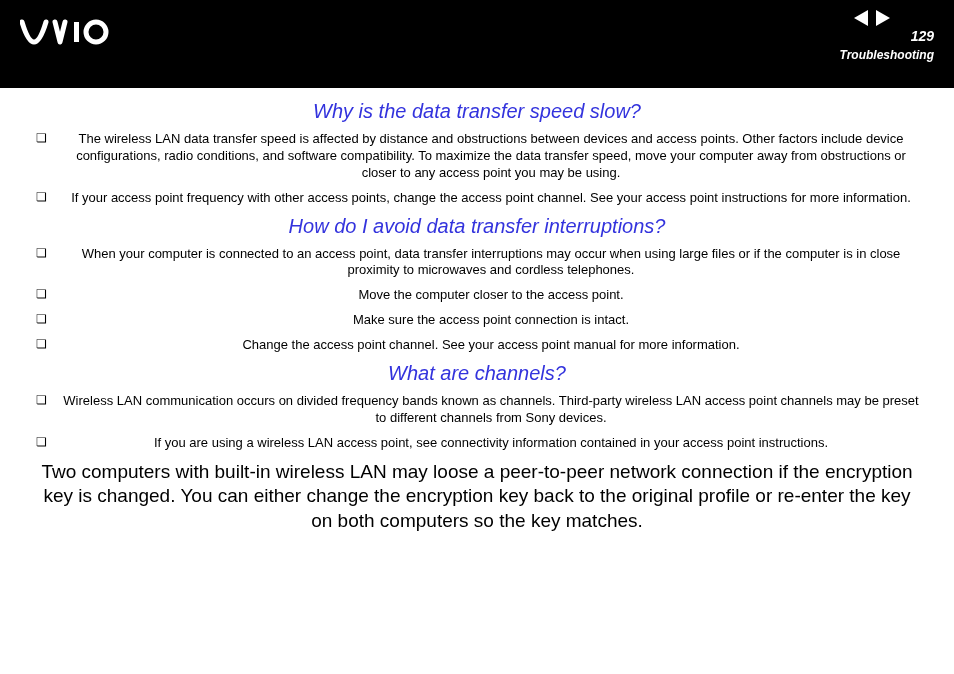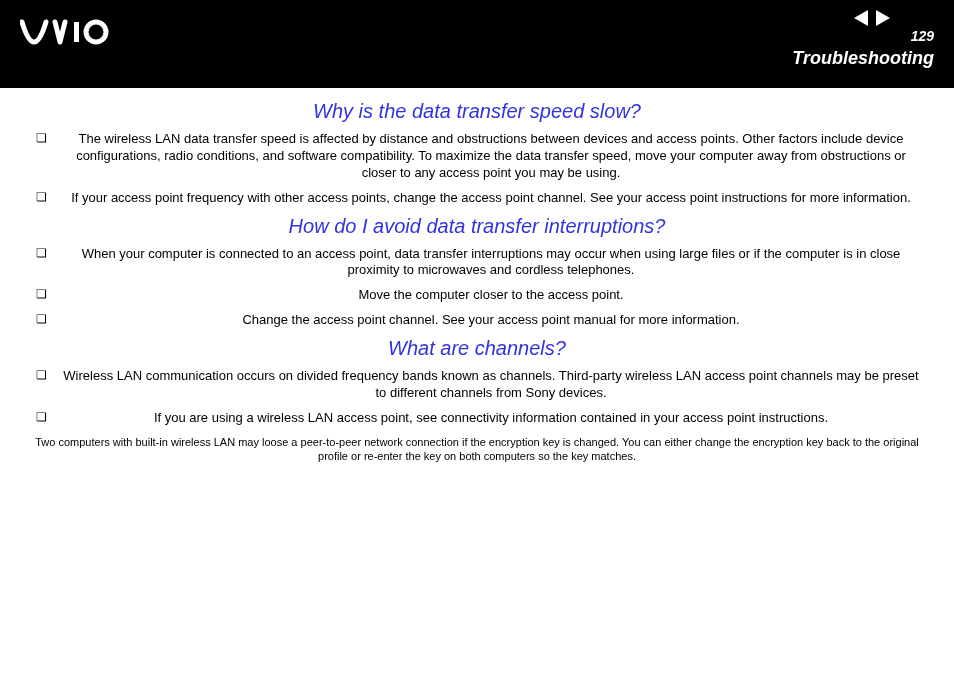--- a/index.html
+++ b/index.html
@@ -45,21 +45,21 @@
     font-style: italic;
     font-weight: bold;
     font-size: 14px;
   }
   .section-name {
     position: absolute;
     right: 20px;
     top: 48px;
     font-style: italic;
     font-weight: bold;
-    font-size: 18px;
+    font-size: 12px;
   }
   .content {
     padding: 12px 34px 0 34px;
     text-align: center;
   }
   .question {
     color: #3333dd;
     font-style: italic;
     font-size: 20px;
     margin-bottom: 8px;
@@ -81,21 +81,21 @@
   }
   .bullets li::before {
     content: "❏";
     position: absolute;
     left: 2px;
     top: 0;
     font-size: 12px;
     color: #000;
   }
   .para {
-    font-size: 11px;
+    font-size: 19px;
     line-height: 1.3;
     margin-bottom: 8px;
   }
 </style>
 </head>
 <body>
 
 <div class="header">
   <div class="logo">
     <svg width="100" height="28" viewBox="0 0 100 28">
@@ -126,20 +126,21 @@
   <div class="question">Why is the data transfer speed slow?</div>
   <ul class="bullets">
     <li>The wireless LAN data transfer speed is affected by distance and obstructions between devices and access points. Other factors include device configurations, radio conditions, and software compatibility. To maximize the data transfer speed, move your computer away from obstructions or closer to any access point you may be using.</li>
     <li>If your access point frequency with other access points, change the access point channel. See your access point instructions for more information.</li>
   </ul>
 
   <div class="question">How do I avoid data transfer interruptions?</div>
   <ul class="bullets">
     <li>When your computer is connected to an access point, data transfer interruptions may occur when using large files or if the computer is in close proximity to microwaves and cordless telephones.</li>
     <li>Move the computer closer to the access point.</li>
+    <li>Make sure the access point connection is intact.</li>
     <li>Change the access point channel. See your access point manual for more information.</li>
   </ul>
 
   <div class="question">What are channels?</div>
   <ul class="bullets">
     <li>Wireless LAN communication occurs on divided frequency bands known as channels. Third-party wireless LAN access point channels may be preset to different channels from Sony devices.</li>
     <li>If you are using a wireless LAN access point, see connectivity information contained in your access point instructions.</li>
   </ul>
 
   <p class="para">Two computers with built-in wireless LAN may loose a peer-to-peer network connection if the encryption key is changed. You can either change the encryption key back to the original profile or re-enter the key on both computers so the key matches.</p>

